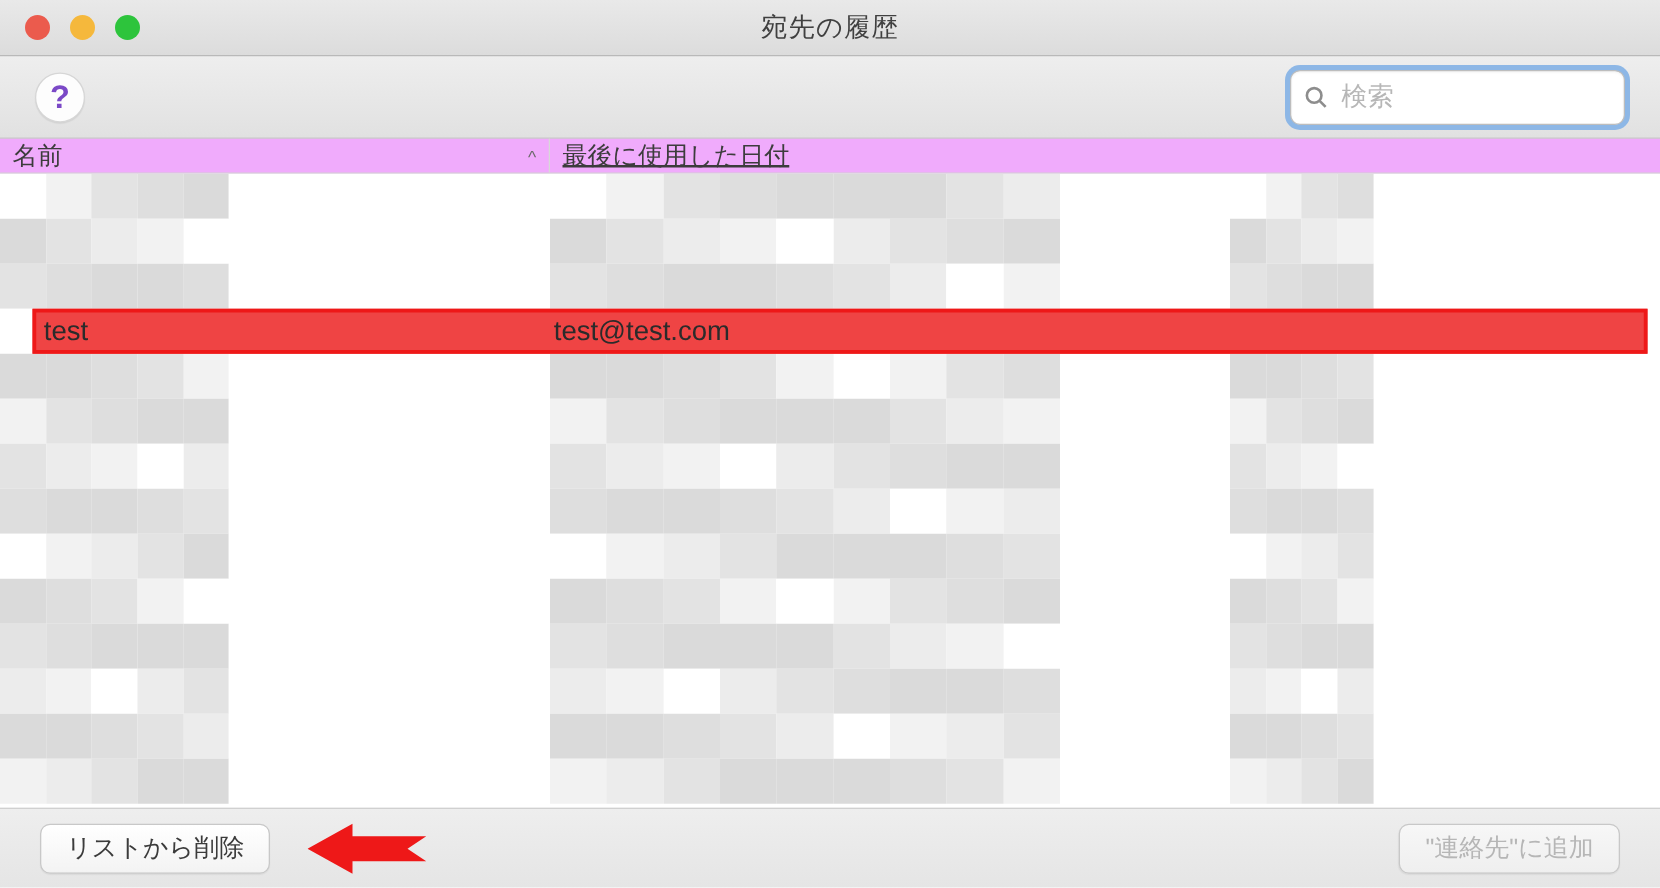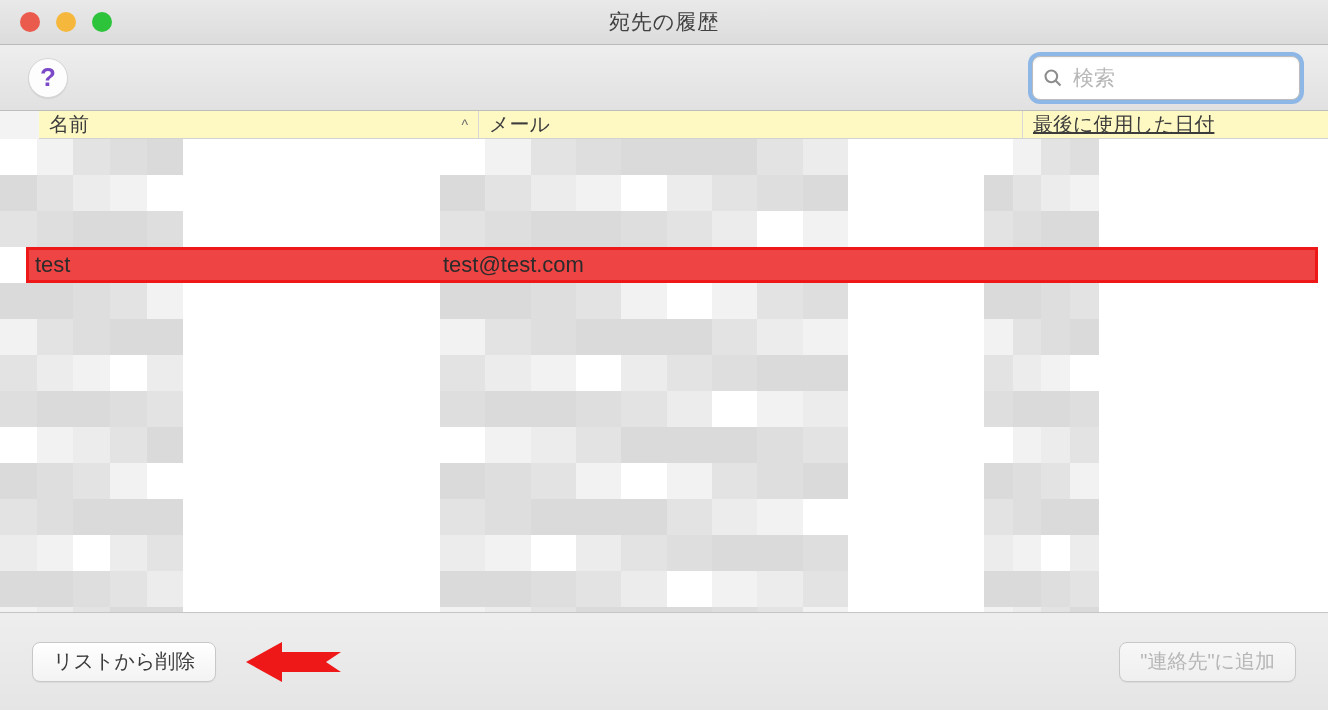--- a/index.html
+++ b/index.html
@@ -95,27 +95,26 @@
     width: 24px; height: 24px;
     border-radius: 50%;
     background: #bdbdbd;
     display: flex; align-items: center; justify-content: center;
     cursor: pointer;
   }
   .clear-btn svg { width: 12px; height: 12px; }
 
   .columns-header {
     height: 28px;
-    background: #fef9c3;
+    background: #f0abfc;
     border-bottom: 1px solid #d2d2d2;
     display: flex;
     align-items: center;
     font-size: 20px;
     color: #3c3c3c;
-    margin-left: 39px;
   }
   .col {
     display: flex;
     align-items: center;
     padding: 0 10px;
     border-right: 1px solid #d8d8d8;
     position: relative;
     cursor: pointer;
   }
   .col.name  { flex: 0 0 440px; }
@@ -164,21 +163,21 @@
     display: flex;
     align-items: center;
     font-size: 22px;
     color: #2b2b2b;
   }
   .selected-row .cell-name  { flex: 0 0 414px; padding-left: 6px; }
   .selected-row .cell-email { flex: 0 0 544px; }
   .selected-row .cell-date  { flex: 1; }
 
   .footer {
-    height: 98px;
+    height: 64px;
     background: linear-gradient(#eeeeee, #e5e5e5);
     border-top: 1px solid #c5c5c5;
     display: flex;
     align-items: center;
     padding: 0 32px;
     gap: 30px;
   }
   .mac-button {
     height: 40px;
     padding: 0 20px;
@@ -233,23 +232,20 @@
           </svg>
       </span>
     </div>
   </div>
 
   <div class="columns-header">
     <div class="col name">
       <span>名前</span>
       <span class="sort-caret">^</span>
     </div>
-    <div class="col email">
-      <span>メール</span>
-    </div>
     <div class="col date">
       <span>最後に使用した日付</span>
     </div>
   </div>
 
   <div class="table-body">
     <div class="mosaic">
       <div class="mosaic-col mc1" id="mos1">
           <div class="px w"></div>
           <div class="px"></div>

